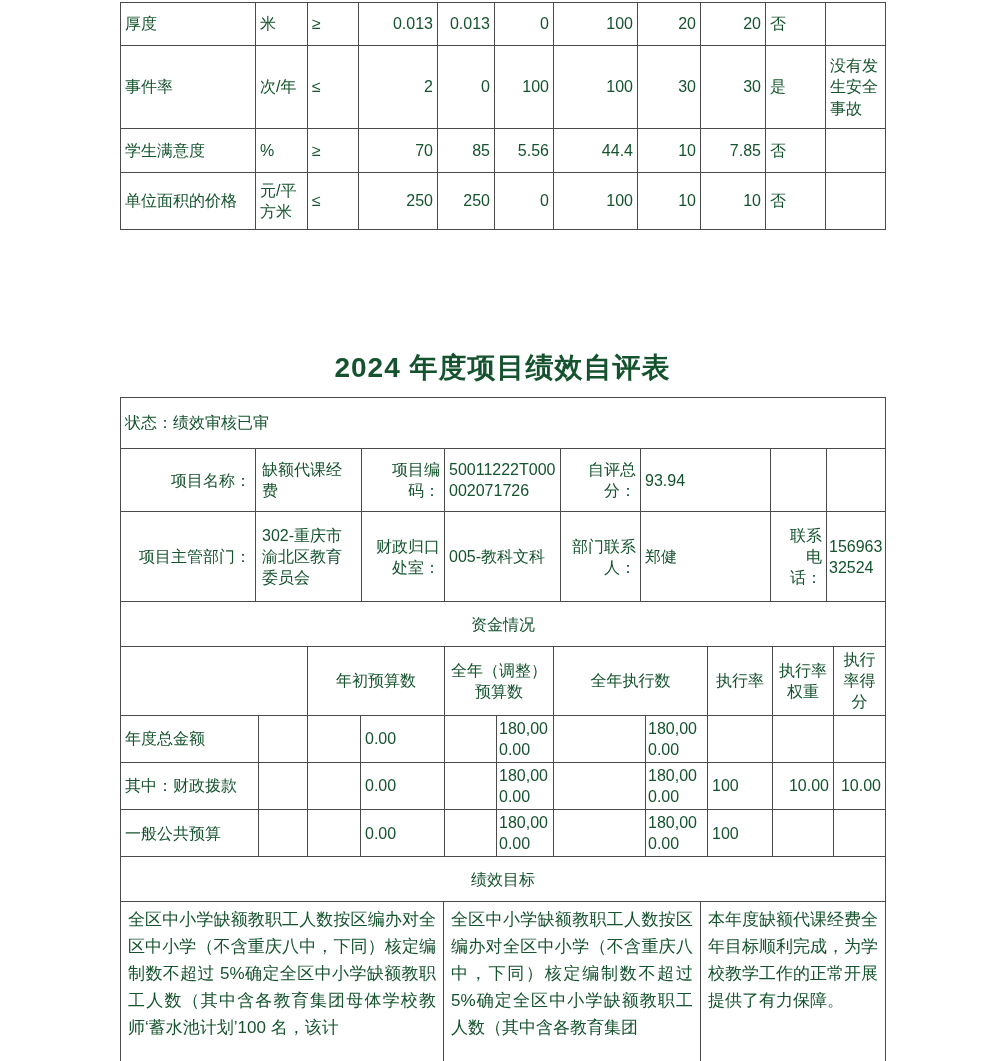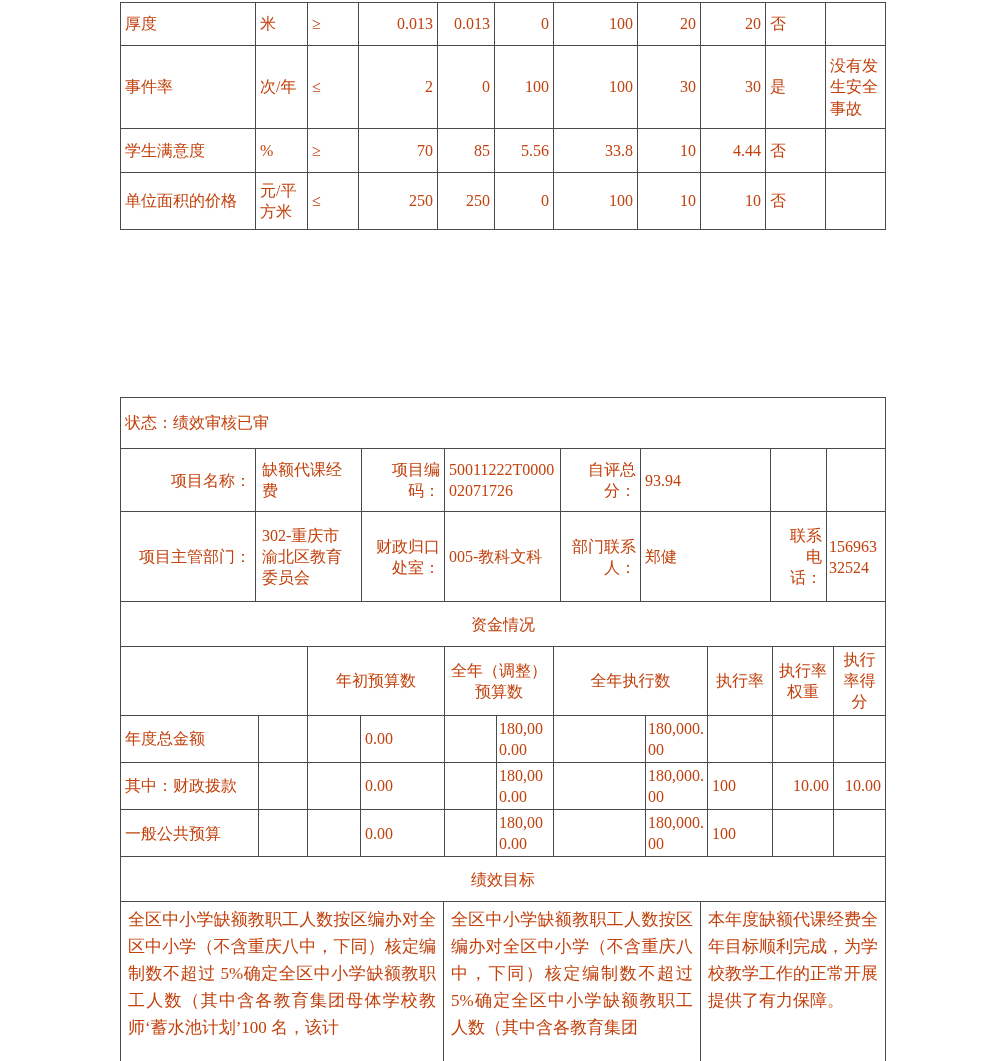--- a/index.html
+++ b/index.html
@@ -1,22 +1,22 @@
 <!DOCTYPE html>
 <html><head>
 <meta charset="utf-8">
 <style>
   html,body{margin:0;padding:0;}
   .page{
     position:relative;
     width:1000px;height:1061px;
     background:#ffffff;
     overflow:hidden;
-    font-family:Liberation Serif, serif;
-    color:#c2410c;
+    font-family:Liberation Sans, sans-serif;
+    color:#14532d;
   }
   table.tbl{
     border-collapse:collapse;
     table-layout:fixed;
     width:765px;
   }
   .tbl td{
     border:1px solid #4a4a4a;
     font-size:16px;
     line-height:1.32;
@@ -88,42 +88,43 @@
         <td class="left">是</td>
         <td class="left">没有发生安全事故</td>
       </tr>
       <tr style="height:44px">
         <td class="left">学生满意度</td>
         <td class="left">%</td>
         <td class="left">≥</td>
         <td class="num">70</td>
         <td class="num">85</td>
         <td class="num">5.56</td>
-        <td class="num">33.8</td>
+        <td class="num">44.4</td>
         <td class="num">10</td>
-        <td class="num">4.44</td>
+        <td class="num">7.85</td>
         <td class="left">否</td>
         <td class="left"></td>
       </tr>
       <tr style="height:57px">
         <td class="left">单位面积的价格</td>
         <td class="left">元/平方米</td>
         <td class="left">≤</td>
         <td class="num">250</td>
         <td class="num">250</td>
         <td class="num">0</td>
         <td class="num">100</td>
         <td class="num">10</td>
         <td class="num">10</td>
         <td class="left">否</td>
         <td class="left"></td>
       </tr>
     </tbody>
   </table>
 
+  <div class="title">2024 年度项目绩效自评表</div>
 
   <div class="stack">
 
     <table class="tbl">
       <colgroup>
           <col style="width:765px">
         </colgroup>
       <tbody>
         <tr style="height:51px">
           <td class="right">状态：绩效审核已审</td>

